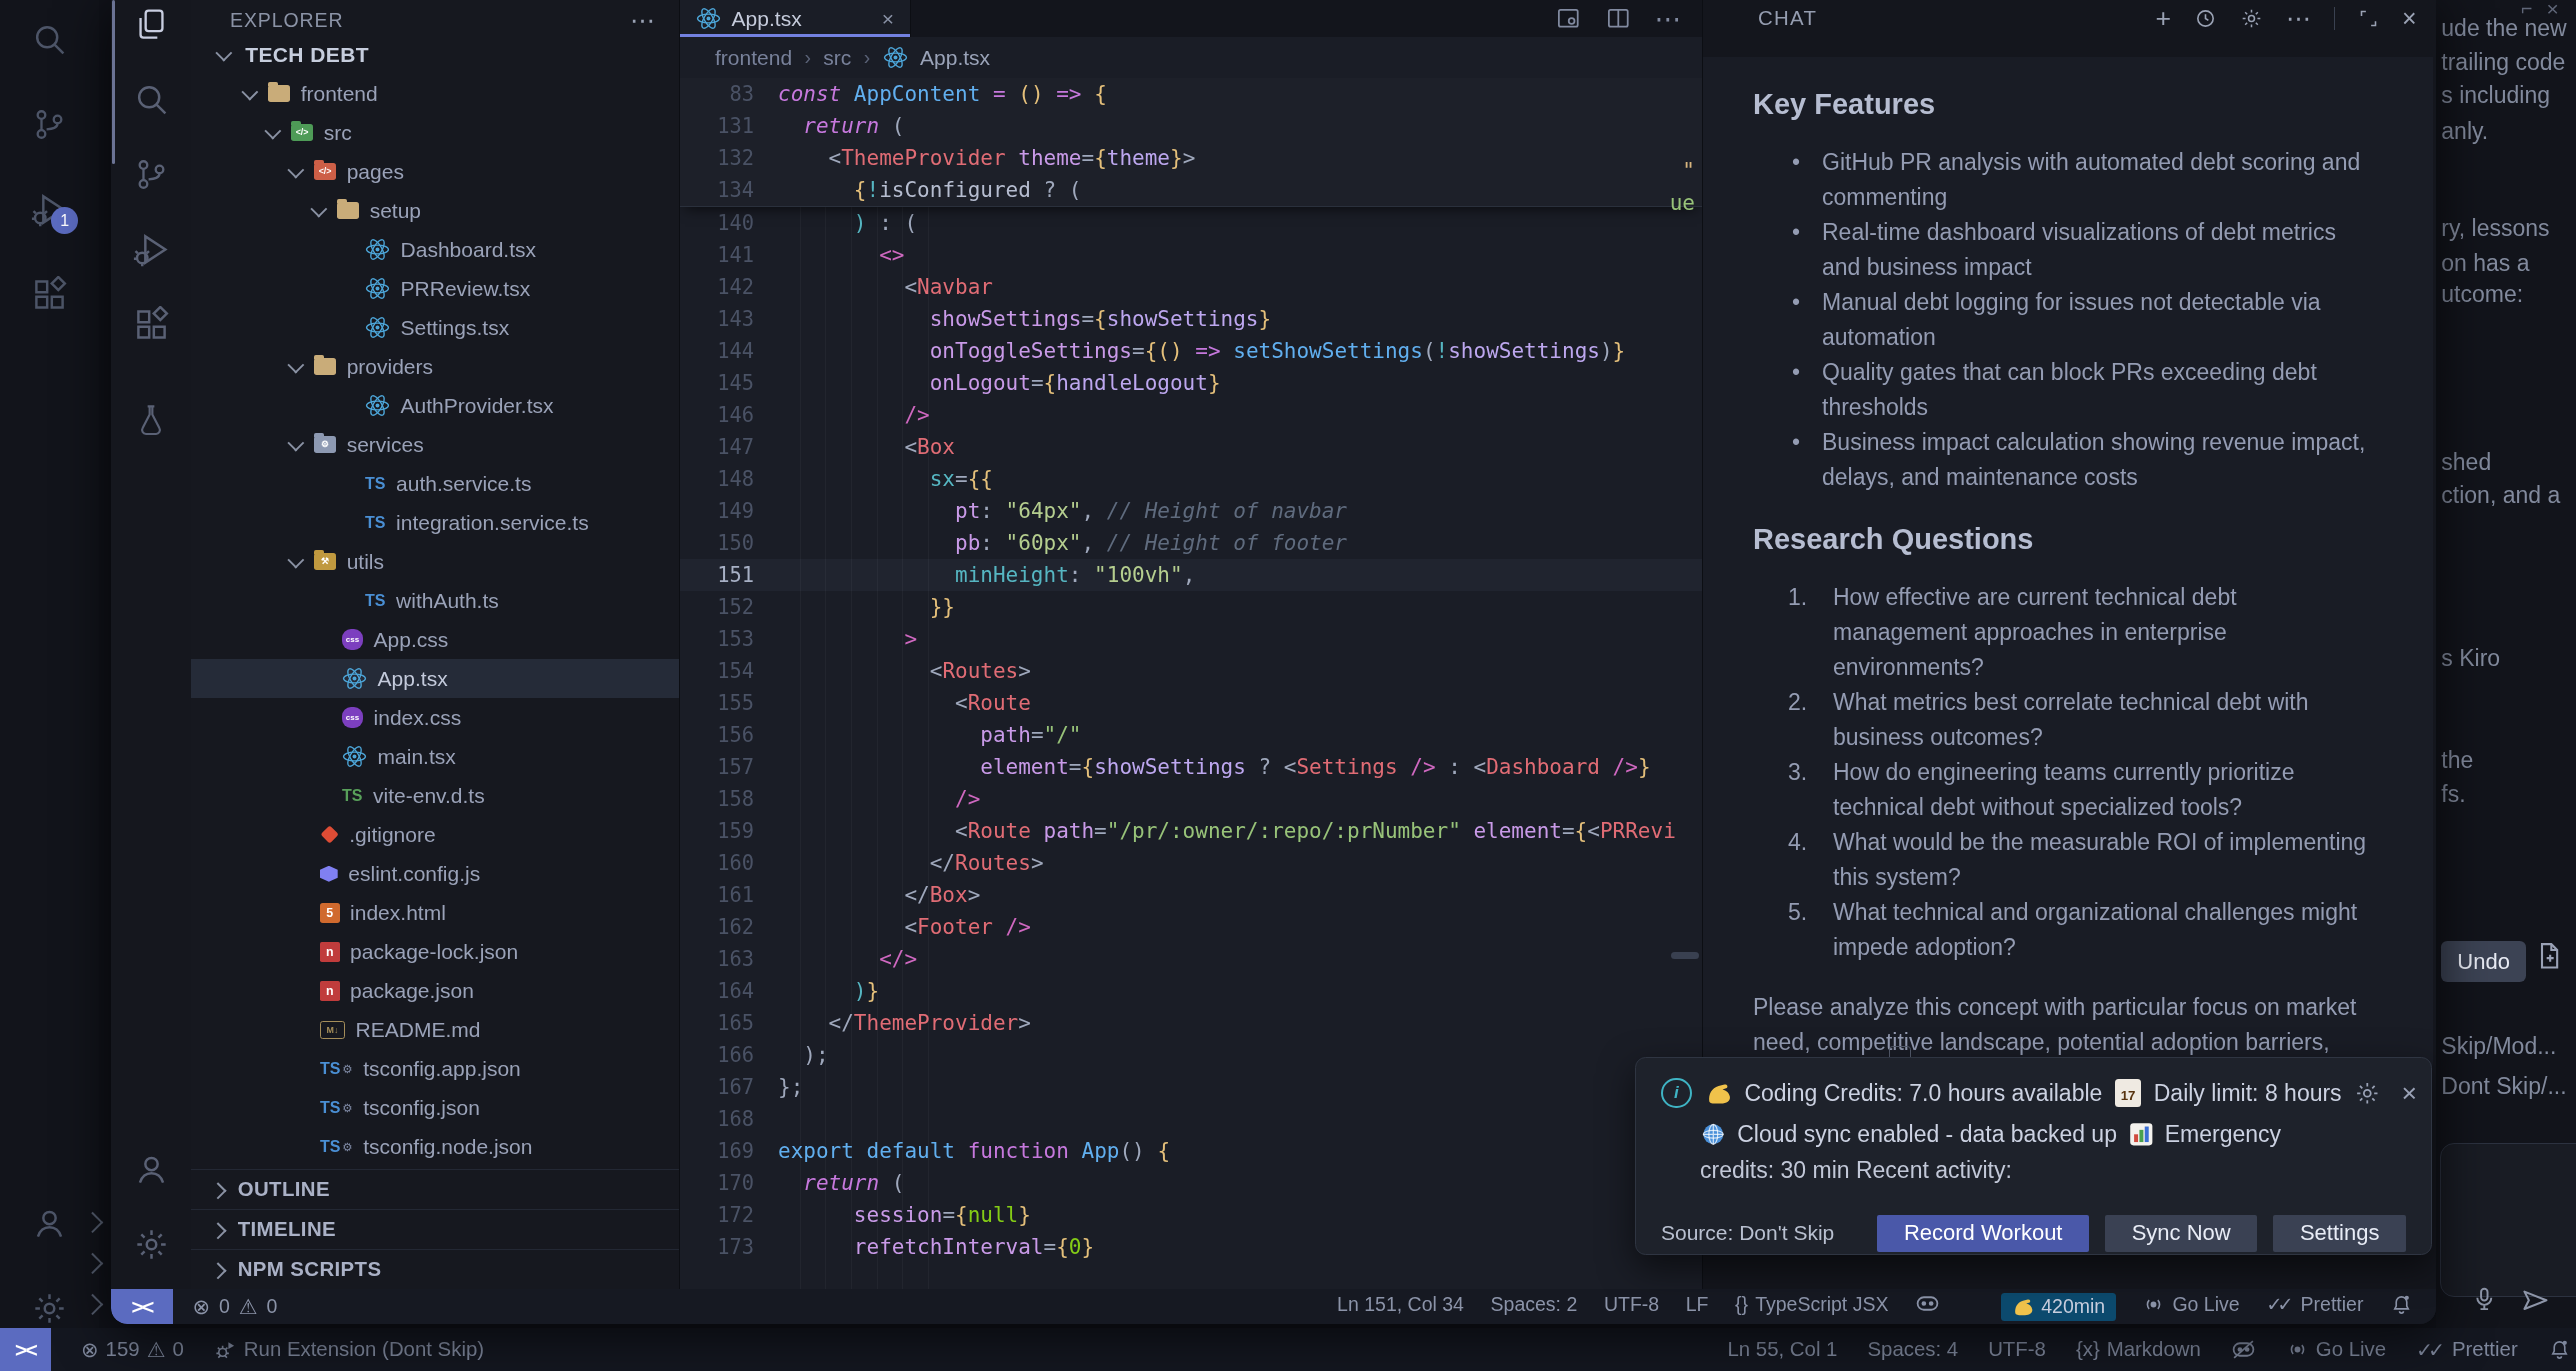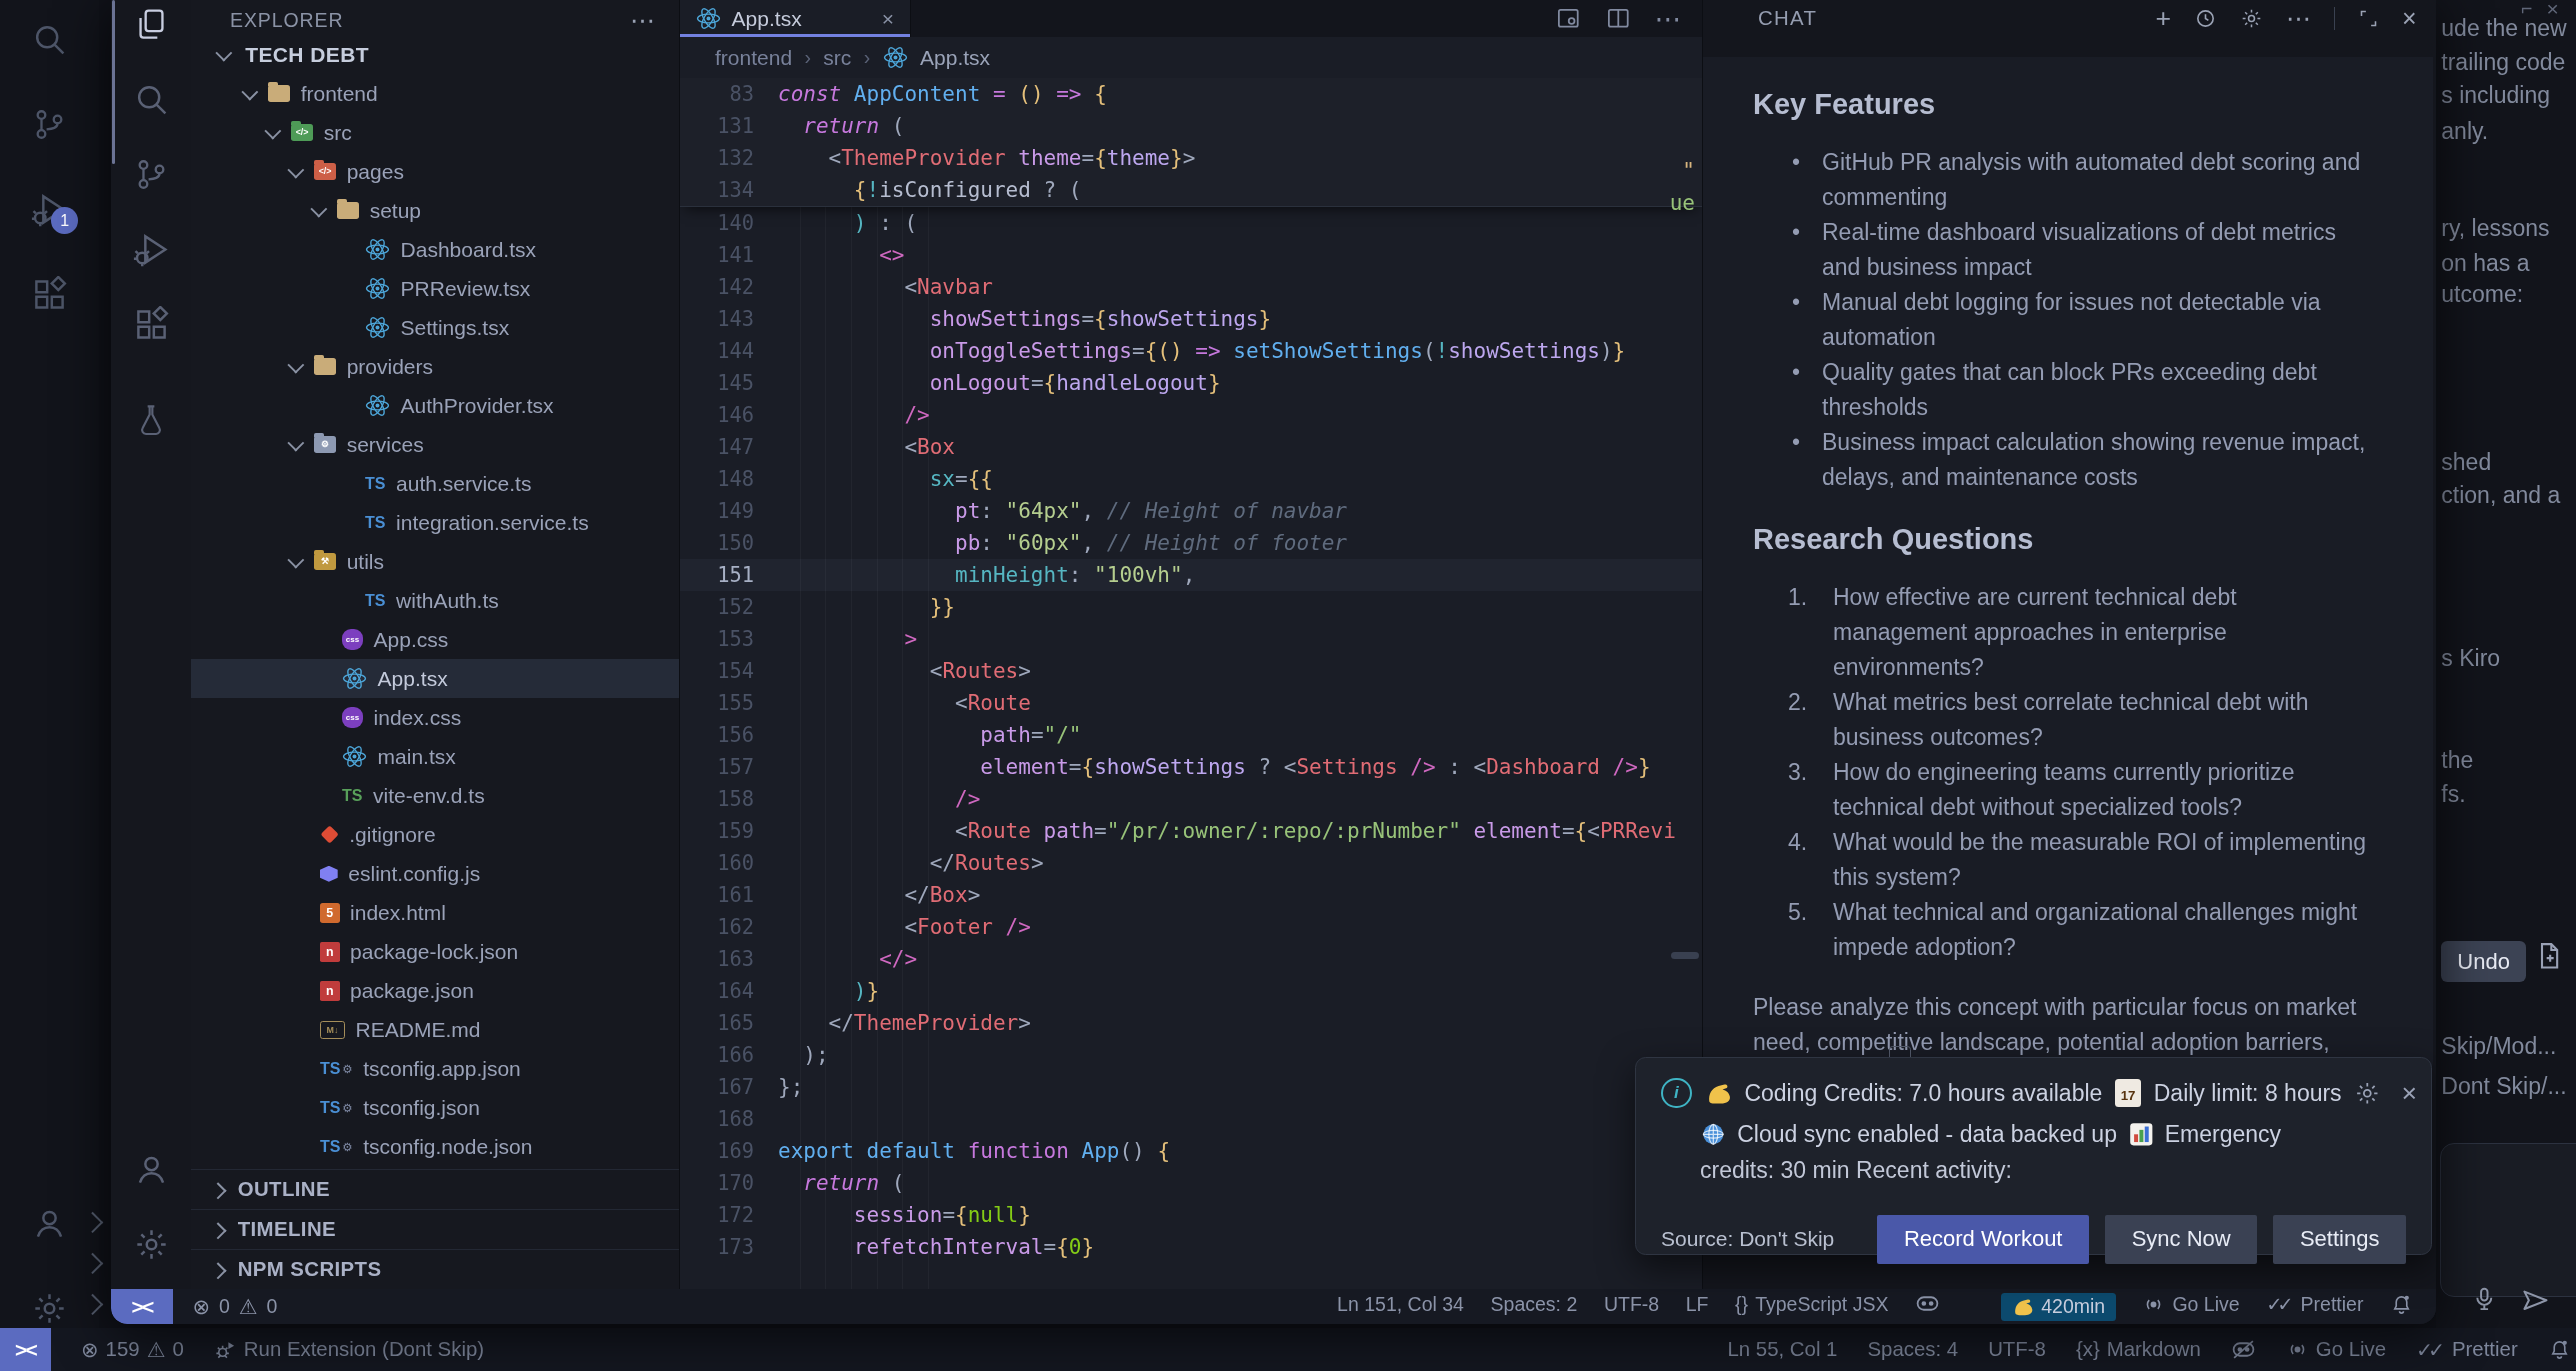--- a/index.html
+++ b/index.html
@@ -126,21 +126,21 @@
   .toast{position:absolute;left:1524px;top:1057px;width:797px;height:198px;background:var(--c-toast_bg);
     border:0.9px solid #2f3542;border-radius:10.6px;box-shadow:0 12.4px 35px rgba(0,0,0,.55);z-index:30;
     padding:19.5px 25px;box-sizing:border-box;font-size:23px;color:#ccd2e2;}
   .trow1{display:flex;align-items:center;gap:12.4px;white-space:nowrap;}
   .trow1 .mla{margin-left:auto;display:flex;gap:21px;align-items:center;color:#9aa2b6;}
   .trow2{display:flex;align-items:center;gap:10.6px;margin-top:12.4px;padding-left:39px;white-space:nowrap;}
   .trow3{margin-top:8.9px;padding-left:39px;color:#c2c8d8;}
   .trow4{margin-top:31px;display:flex;align-items:center;justify-content:flex-end;}
   .tsource{font-size:21px;color:#b9c0d0;}
   .tbtns{margin-left:auto;display:flex;gap:16px;}
-  .tbtn{height:49px;border:none;border-radius:2px;font-size:22px;font-family:inherit;color:#e8ecf6;
+  .tbtn{height:37px;border:none;border-radius:2px;font-size:22px;font-family:inherit;color:#e8ecf6;
     background:var(--c-secondary_button);padding:0 26.6px;}
   .tbtn.primary{background:var(--c-primary_button);color:#fff;}
   .info-ic{width:26.6px;height:26.6px;border:2.2px solid var(--c-info_icon);border-radius:50%;color:var(--c-info_icon);
     font-size:17px;font-weight:bold;display:flex;align-items:center;justify-content:center;flex:none;font-style:italic;}
   .cal{width:26.6px;height:28px;background:#efeae2;border-radius:3.5px;position:relative;flex:none;text-align:center;}
   .cal .cal-top{height:8px;background:#cf5b52;border-radius:3.5px 3.5px 0 0;}
   .cal .cal-num{font-size:13.3px;color:#57330f;line-height:19.5px;font-weight:bold;}
   
   .f-status{height:35px;background:#161922;display:flex;align-items:center;font-size:19.5px;color:#8b93a8;flex:none;}
   .f-status .remote{width:62px;border-radius:0 0 0 16px;}

